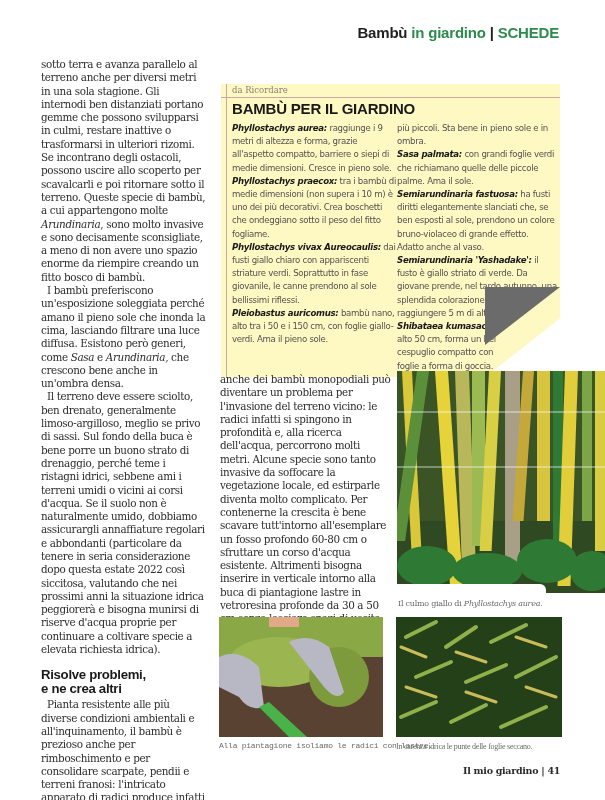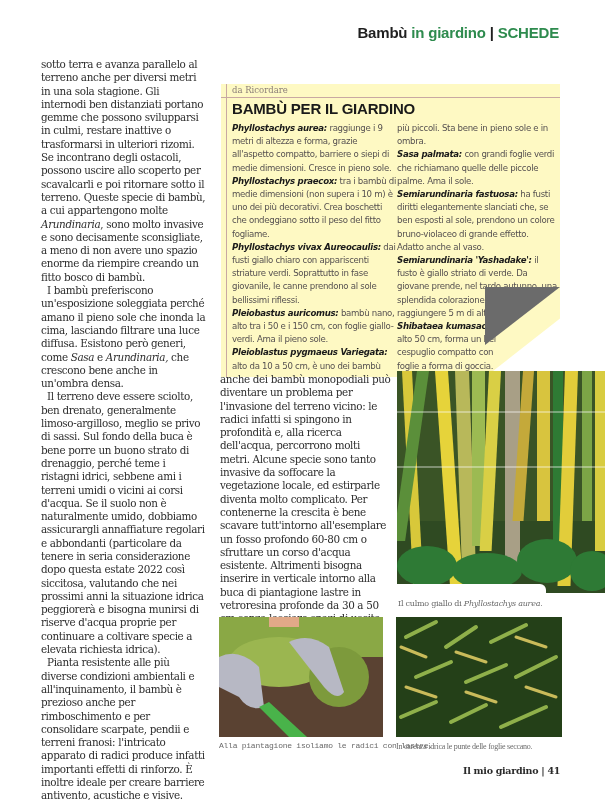--- a/index.html
+++ b/index.html
@@ -78,36 +78,36 @@
   <span class="dark">|</span>
   <span class="green">SCHEDE</span>
 </div>
 
 <div class="col-left body-text">
   <p><span>sotto terra e avanza parallelo al terreno anche per diversi metri in una sola stagione. Gli internodi ben distanziati portano gemme che possono svilupparsi in culmi, restare inattive o trasformarsi in ulteriori rizomi. Se incontrano degli ostacoli, possono uscire allo scoperto per scavalcarli e poi ritornare sotto il terreno. Queste specie di bambù, a cui appartengono molte </span><i>Arundinaria</i><span>, sono molto invasive e sono decisamente sconsigliate, a meno di non avere uno spazio enorme da riempire creando un fitto bosco di bambù.</span></p>
 
   <p class="indent"><span>I bambù preferiscono un'esposizione soleggiata perché amano il pieno sole che inonda la cima, lasciando filtrare una luce diffusa. Esistono però generi, come </span><i>Sasa</i><span> e </span><i>Arundinaria,</i><span> che crescono bene anche in un'ombra densa.</span></p>
   <p class="indent">Il terreno deve essere sciolto, ben drenato, generalmente limoso-argilloso, meglio se privo di sassi. Sul fondo della buca è bene porre un buono strato di drenaggio, perché teme i ristagni idrici, sebbene ami i terreni umidi o vicini ai corsi d'acqua. Se il suolo non è naturalmente umido, dobbiamo assicurargli annaffiature regolari e abbondanti (particolare da tenere in seria considerazione dopo questa estate 2022 così siccitosa, valutando che nei prossimi anni la situazione idrica peggiorerà e bisogna munirsi di riserve d'acqua proprie per continuare a coltivare specie a elevata richiesta idrica).</p>
 
+  <h2 style="margin-top:12px;"><span>Risolve problemi,</span><br><span>e ne crea altri</span></h2>
   <p class="indent">Pianta resistente alle più diverse condizioni ambientali e all'inquinamento, il bambù è prezioso anche per rimboschimento e per consolidare scarpate, pendii e terreni franosi: l'intricato apparato di radici produce infatti importanti effetti di rinforzo. È inoltre ideale per creare barriere antivento, acustiche e visive.</p>
 
 </div>
 
 <div class="box">
   <div class="box-vline"></div>
   <div class="box-hline"></div>
   <div class="box-kicker">da Ricordare</div>
   <div class="box-title">BAMBÙ PER IL GIARDINO</div>
 
   <div class="box-col c1">
     <p><b>Phyllostachys aurea:</b><span> raggiunge i 9 metri di altezza e forma, grazie all'aspetto compatto, barriere o siepi di medie dimensioni. Cresce in pieno sole.</span></p>
     <p><b>Phyllostachys praecox:</b><span> tra i bambù di medie dimensioni (non supera i 10 m) è uno dei più decorativi. Crea boschetti che ondeggiano sotto il peso del fitto fogliame.</span></p>
     <p><b>Phyllostachys vivax Aureocaulis:</b><span> dai fusti giallo chiaro con appariscenti striature verdi. Soprattutto in fase giovanile, le canne prendono al sole bellissimi riflessi.</span></p>
     <p><b>Pleiobastus auricomus:</b><span> bambù nano, alto tra i 50 e i 150 cm, con foglie giallo-verdi. Ama il pieno sole.</span></p>
-    <p><b>Pleioblastus pygmaeus Variegata:</b><span> alto da 10 a 50 cm, è uno dei bambù</span></p>
   </div>
 
   <div class="box-col c2">
     <p>più piccoli. Sta bene in pieno sole e in ombra.</p>
     <p><b>Sasa palmata:</b><span> con grandi foglie verdi che richiamano quelle delle piccole palme. Ama il sole.</span></p>
     <p><b>Semiarundinaria fastuosa:</b><span> ha fusti diritti elegantemente slanciati che, se ben esposti al sole, prendono un colore bruno-violaceo di grande effetto. Adatto anche al vaso.</span></p>
     <p><b>Semiarundinaria 'Yashadake':</b><span> il fusto è giallo striato di verde. Da giovane prende, nel tardo autunno, una splendida colorazione rossa. Può raggiungere 5 m di altezza.</span></p>
     <p style="width:112px;"><b>Shibataea kumasaca:</b><br><span> alto 50 cm, forma un bel cespuglio compatto con foglie a forma di goccia.</span></p>
   </div>
 </div>

